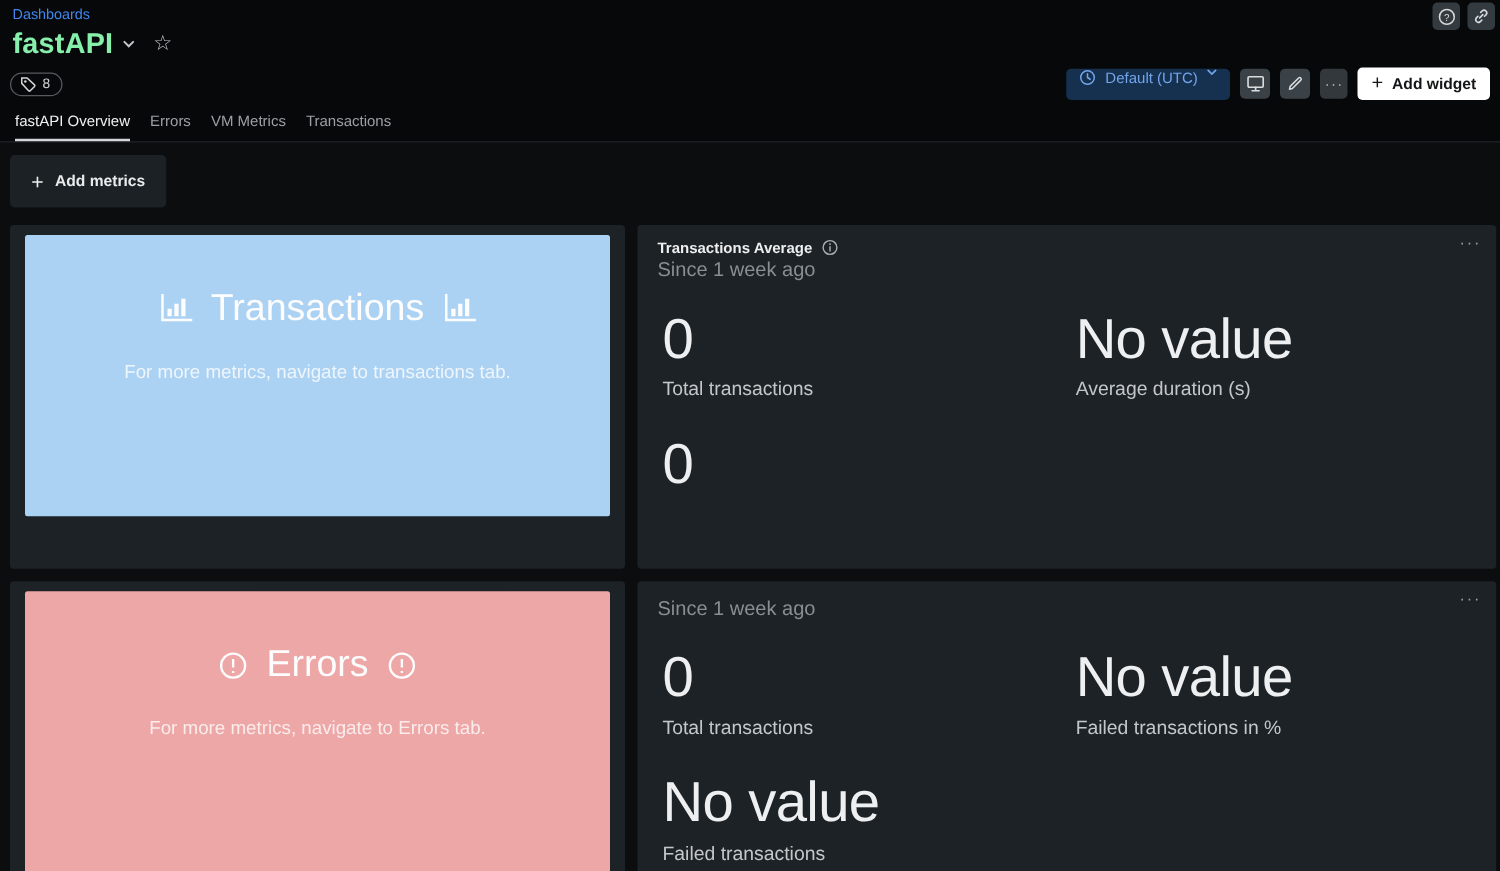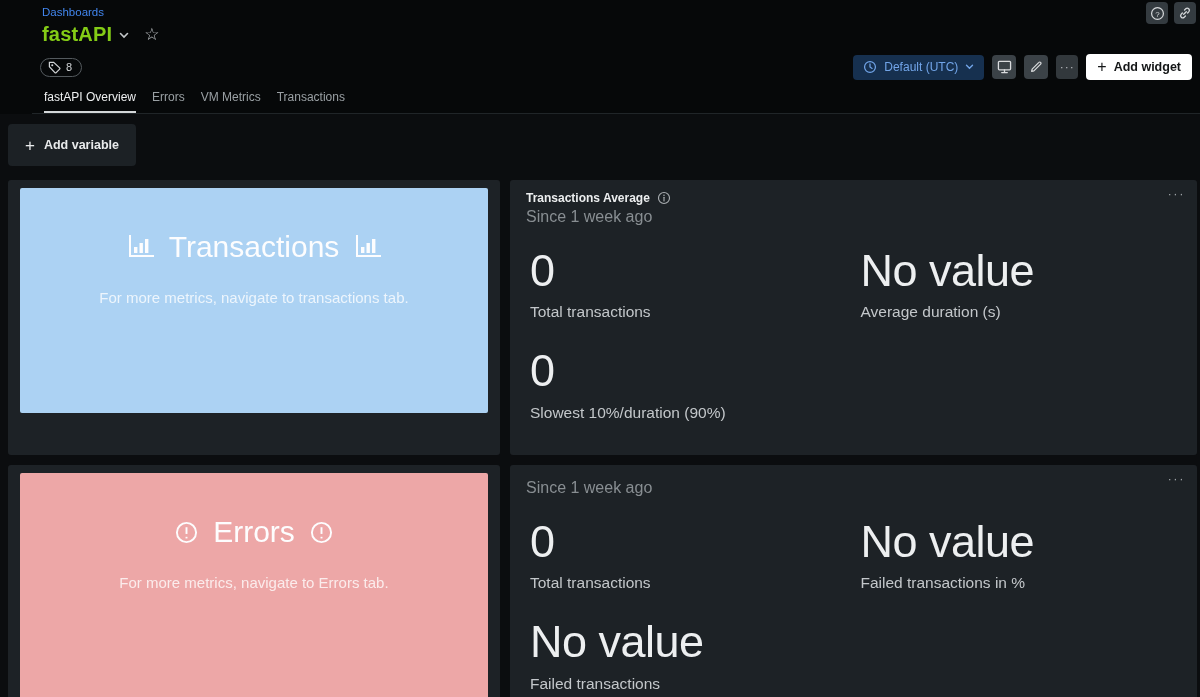--- a/index.html
+++ b/index.html
@@ -4,43 +4,43 @@
 <style>
   * { margin: 0; padding: 0; box-sizing: border-box; }
   html, body { width: 1200px; height: 697px; overflow: hidden; }
   body {
     background: #0b0d0f;
     font-family: "Liberation Sans", sans-serif;
     color: #e8eaeb;
   }
 
   
-  .header { background: #060809; padding-top: 2px; padding-left: 32px; }
+  .header { background: #060809; padding-top: 2px; }
   .breadcrumb-row { padding: 0 10px; }
   .breadcrumb { color: #4286ee; font-size: 11.5px; text-decoration: none; }
   .title-row { display: flex; align-items: center; gap: 7px; padding: 2px 10px 0 10px; height: 26px; }
-  .page-title { font-size: 20px; font-weight: bold; color: #84cc16; letter-spacing: .2px; }
+  .page-title { font-size: 23px; font-weight: bold; color: #86efac; letter-spacing: .2px; }
   .title-chevron { color: #c3c7ca; margin-top: 2px; }
   .star-icon { color: #c3c7ca; font-size: 17px; margin-left: 8px; cursor: pointer; }
   .header-top-right { position: absolute; top: 2px; right: 4px; display: flex; gap: 6px; }
   .sq-btn {
     width: 22px; height: 22px; border-radius: 4px; background: #343b40;
     display: flex; align-items: center; justify-content: center;
     color: #d6d9db; border: none; cursor: pointer;
   }
 
   .toolbar-row { display: flex; justify-content: space-between; align-items: center; padding: 8px 8px 0 8px; height: 34px; }
   .tag-badge {
     display: inline-flex; align-items: center; gap: 5px;
     border: 1px solid #545a5e; border-radius: 10px; height: 19px;
     padding: 0 9px 0 7px; color: #d2d5d7; font-size: 11px; cursor: pointer; background: transparent;
   }
   .toolbar-right { display: flex; align-items: center; gap: 8px; }
   .tz-button {
-    display: inline-flex; align-items: center; gap: 7px; height: 25px;
+    display: inline-flex; gap: 7px; height: 25px;
     background: #16304f; color: #72a5e9; border: none; border-radius: 4px;
     padding: 0 10px; font-size: 12px; cursor: pointer; font-family: inherit;
   }
   .icon-btn {
     width: 24px; height: 24px; border-radius: 4px; background: #3b4247;
     display: flex; align-items: center; justify-content: center;
     border: none; color: #dadcde; cursor: pointer;
   }
   .more-btn {
     width: 22px; height: 24px; border-radius: 4px; background: #32383c;
@@ -210,21 +210,21 @@
     <div class="tab active">fastAPI Overview</div>
     <div class="tab">Errors</div>
     <div class="tab">VM Metrics</div>
     <div class="tab">Transactions</div>
   </div>
 </div>
 
 <div class="filter-row">
   <button class="add-variable-btn">
     <span class="plus">+</span>
-    <span>Add variable</span>
+    <span>Add metrics</span>
   </button>
 </div>
 
 <div class="grid">
 
   <div class="card banner-card">
     <div class="banner-panel" style="background:#acd2f3;">
       <div class="banner-title">
         <span>
           <svg width="27" height="24" viewBox="0 0 27 24" fill="#fdfdfe">
@@ -265,21 +265,20 @@
       <div>
         <div class="metric-value">0</div>
         <div class="metric-label">Total transactions</div>
       </div>
       <div>
         <div class="metric-value">No value</div>
         <div class="metric-label">Average duration (s)</div>
       </div>
       <div>
         <div class="metric-value">0</div>
-        <div class="metric-label">Slowest 10%/duration (90%)</div>
       </div>
     </div>
   </div>
 
   <div class="card banner-card">
     <div class="banner-panel tall" style="background:#eda7a7;">
       <div class="banner-title">
         <span>
           <svg width="23" height="23" viewBox="0 0 24 24" fill="none" stroke="#fdfdfe" stroke-width="2">
               <circle cx="12" cy="12" r="10"></circle>

